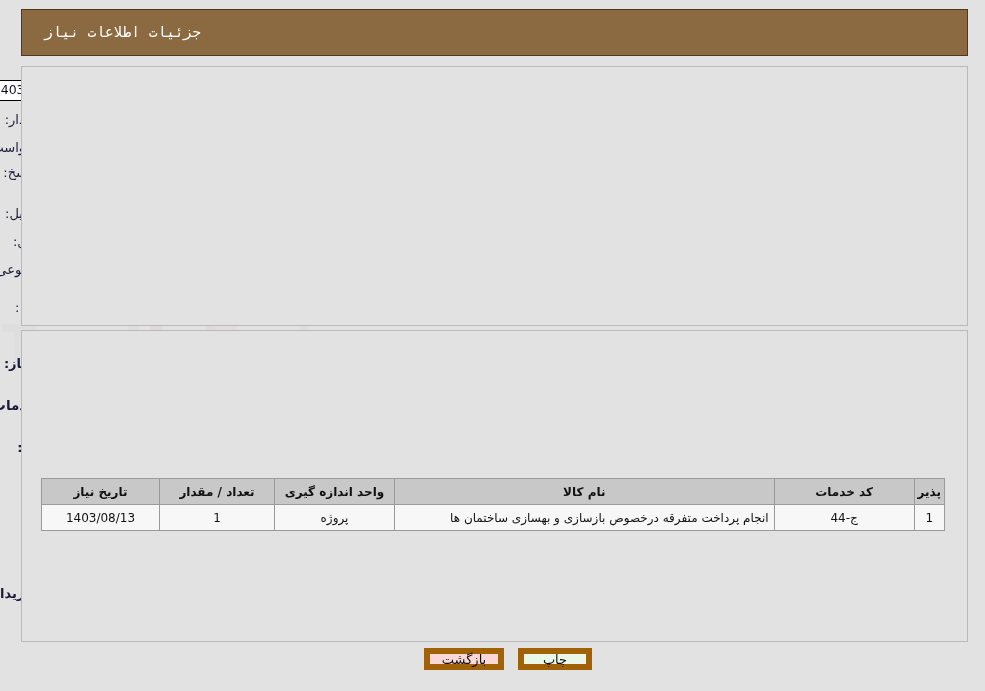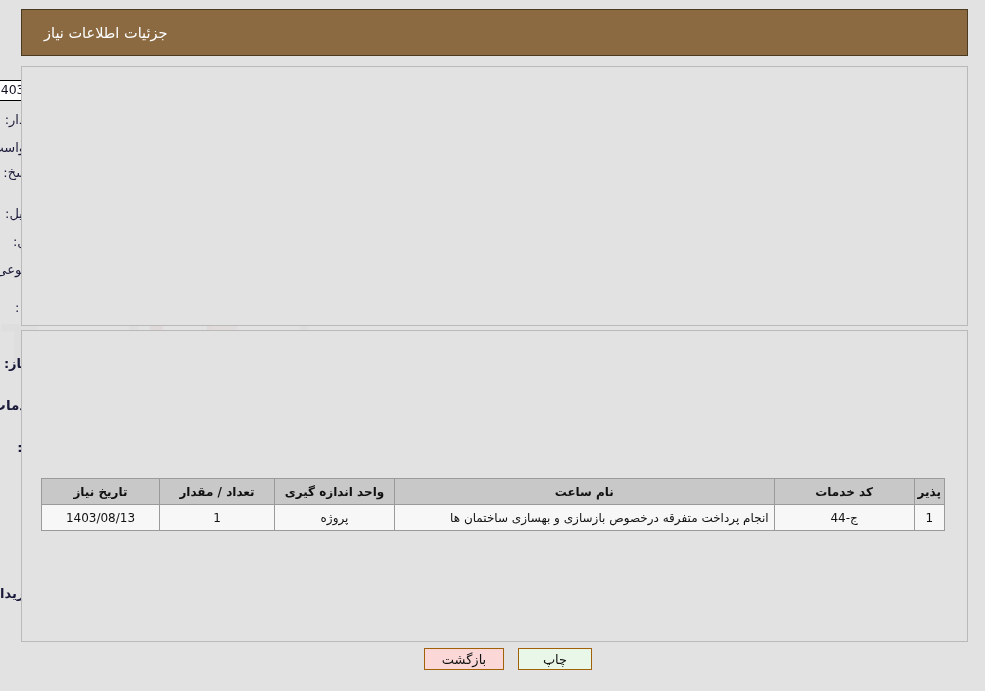--- a/index.html
+++ b/index.html
@@ -41,20 +41,21 @@
     align-items: center;
     justify-content: flex-start;
     padding-right: 0;
     z-index: 2;
   }
   .header-bar .htitle {
     margin-right: auto;
     padding-left: 22px;
     font-size: 14.5px;
     letter-spacing: .2px;
+    font-family: Liberation Mono, monospace;
   }
 
   
   .panel {
     position: absolute;
     border: 1px solid #b9b9b9;
     background: #e2e2e2;
     z-index: 1;
   }
   #panel-top    { left: 21px; top: 66px;  width: 947px; height: 260px; }
@@ -179,21 +180,21 @@
     height: 26px;
     padding: 0 5px;
     text-align: center;
     font-size: 12px;
   }
   #svc-table td.name { text-align: right; }
 
   
   .btn {
     position: absolute;
-    border: 1px solid #a16207;
+    border: 6px solid #a16207;
     font-size: 13px;
     color: #111;
     display: flex;
     align-items: center;
     justify-content: center;
     cursor: pointer;
     height: 22px;
   }
   #btn-print  { left: 518px; top: 648px; width: 74px; background: #e9f7e9; }
   #btn-back   { left: 424px; top: 648px; width: 80px; background: #fbd7d7; }
@@ -275,21 +276,21 @@
   <div class="lbl bold" style="right:888px; top:398px; font-size:13.5px;">اطلاعات خدمات مورد نیاز</div>
 
   <div class="lbl bold" style="right:888px; top:440px;">گروه خدمت:</div>
   <div class="box right" style="right:175px; top:434px; width:636px; height:22px;">ساختمان</div>
 
   <table id="svc-table">
     <thead>
       <tr>
         <th style="width:28px;">پذیر</th>
         <th style="width:140px;">کد خدمات</th>
-        <th>نام ساعت</th>
+        <th>نام کالا</th>
         <th style="width:120px;">واحد اندازه گیری</th>
         <th style="width:115px;">تعداد / مقدار</th>
         <th style="width:118px;">تاریخ نیاز</th>
       </tr>
     </thead>
     <tbody>
       <tr>
         <td>1</td>
         <td>ج-44</td>
         <td class="name">انجام پرداخت متفرقه درخصوص بازسازی و بهسازی ساختمان ها</td>

